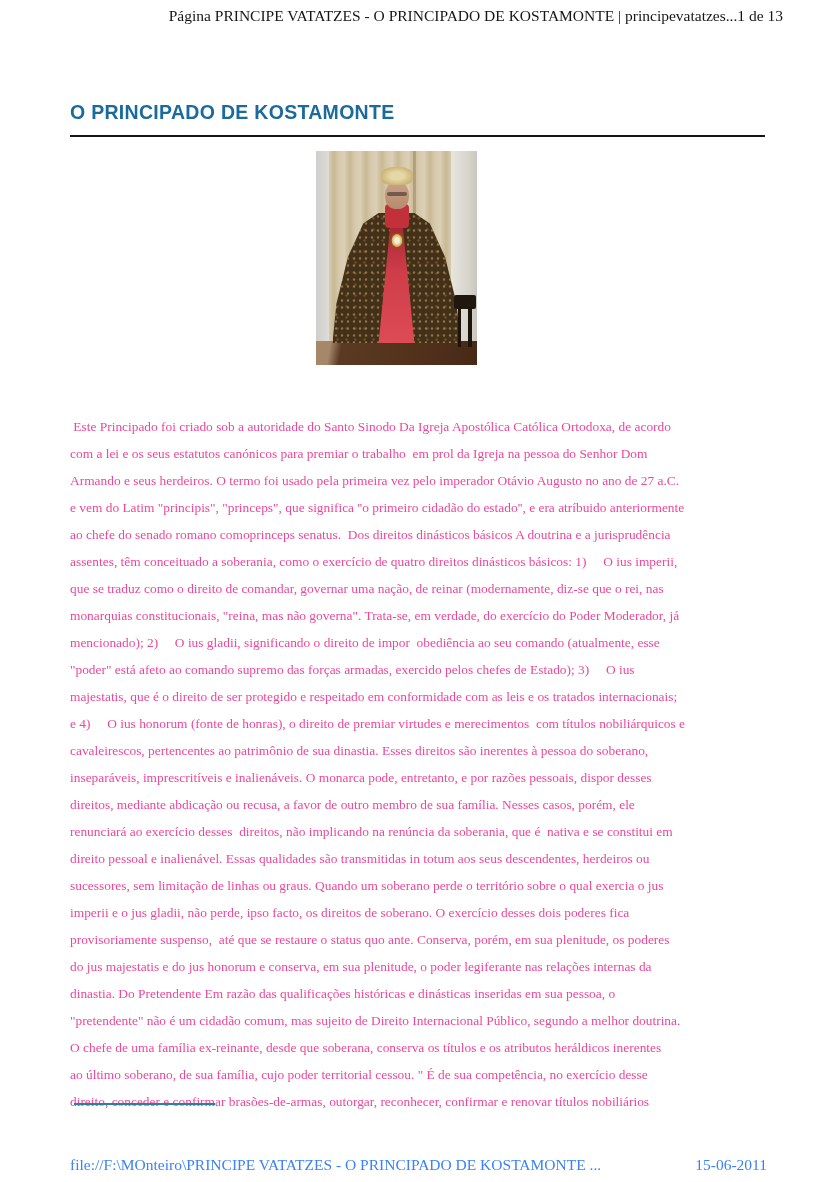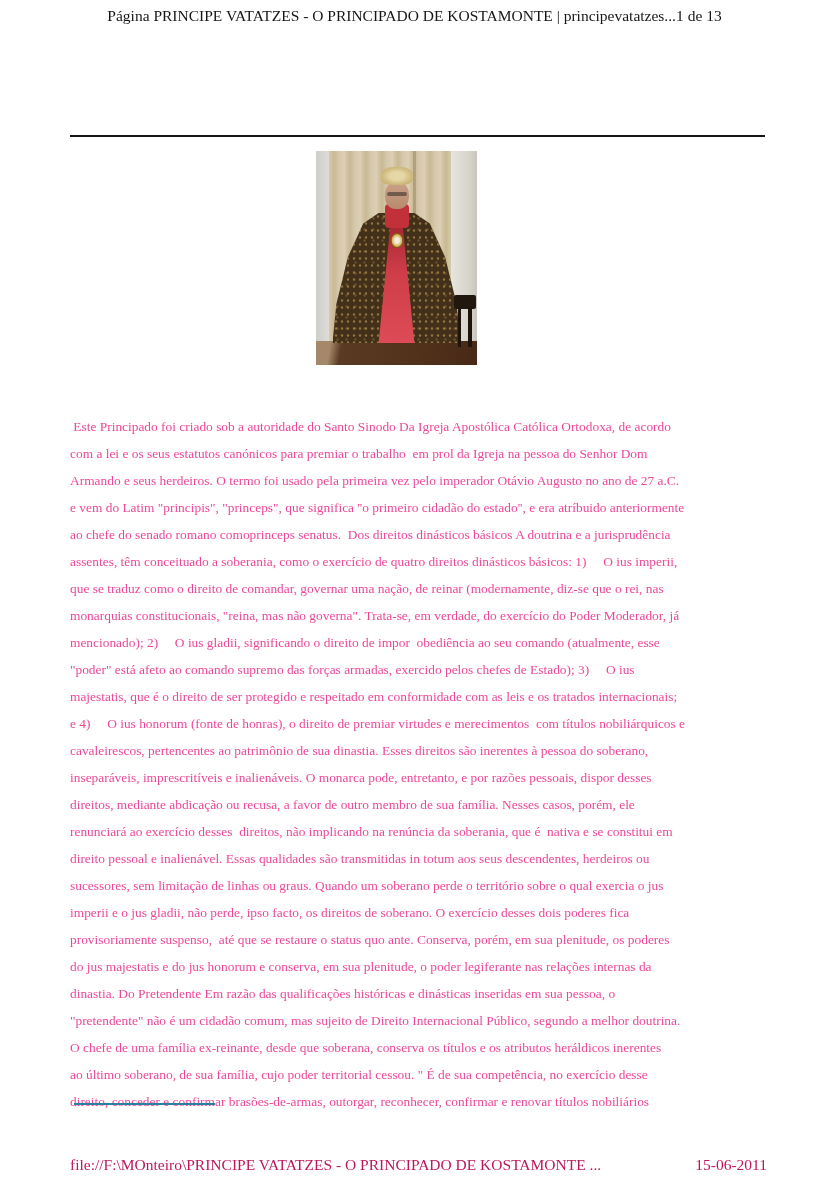--- a/index.html
+++ b/index.html
@@ -4,22 +4,22 @@
 <style>
   html,body{margin:0;padding:0;background:#fff;}
   .page{
     position:relative;
     width:835px;height:1182px;
     background:#ffffff;
     font-family:"Liberation Sans",sans-serif;
     overflow:hidden;
   }
   .hdr{
-    position:absolute;left:70px;right:76px;top:7px;
-    display:flex;justify-content:center;align-items:baseline;
+    position:absolute;left:70px;right:52px;top:7px;
+    display:flex;justify-content:flex-end;align-items:baseline;
     font-family:"Liberation Serif","DejaVu Serif",serif;
     font-size:15.5px;color:#161616;white-space:pre;
   }
   .doc-title{
     position:absolute;left:70px;top:101px;margin:0;
     font-family:"Liberation Sans",sans-serif;
     font-size:19.5px;font-weight:bold;letter-spacing:.3px;
     color:#1a6a9c;
   }
   .title-rule{
@@ -64,33 +64,34 @@
     position:absolute;left:70px;top:413px;width:710px;
     font-family:Liberation Serif, serif;
     font-size:13.4px;line-height:27px;color:#ec4899;
     white-space:pre;letter-spacing:0;
   }
   .partial-underline{position:absolute;left:74px;top:1103px;width:141px;height:2px;background:#2d7f9f;}
   .ftr{
     position:absolute;left:70px;right:68px;top:1156px;
     display:flex;justify-content:space-between;align-items:center;
     font-family:"Liberation Serif","DejaVu Serif",serif;
-    font-size:15.5px;color:#be185d;white-space:pre;
+    font-size:15.5px;color:#3b82f6;white-space:pre;
   }
 </style>
 </head>
 <body>
 
 <div class="page">
 
   <div class="hdr">
     <span>Página PRINCIPE VATATZES - O PRINCIPADO DE KOSTAMONTE | principevatatzes...</span>
     <span>1 de 13</span>
   </div>
 
+  <h1 class="doc-title">O PRINCIPADO DE KOSTAMONTE</h1>
   <div class="title-rule"></div>
 
   <div class="photo">
     <div class="ph-wall-left"></div>
     <div class="ph-wall-right"></div>
     <div class="ph-curtain"></div>
     <div class="ph-curtain-seam"></div>
     <div class="ph-floor"></div>
     <div class="ph-cape"></div>
     <div class="ph-robe"></div>

